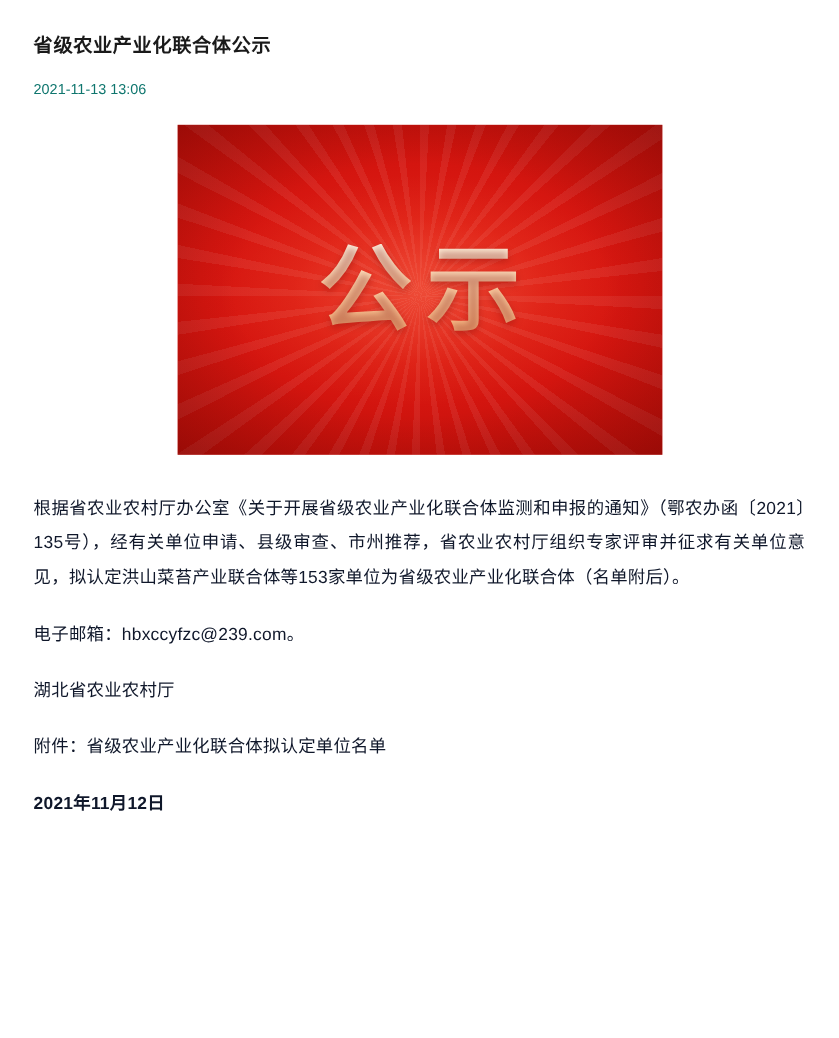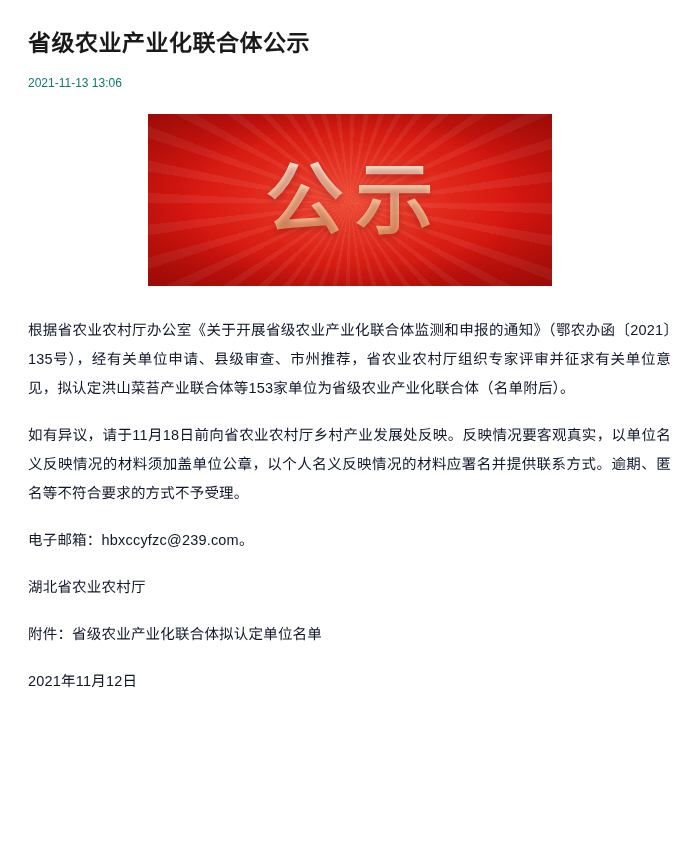--- a/index.html
+++ b/index.html
@@ -13,42 +13,42 @@
     width: 699px;
     min-height: 865px;
     font-family: "Liberation Sans", "DejaVu Sans", sans-serif;
     color: #333333;
   }
   .article {
     width: 699px;
     padding: 28px 28px 24px 28px;
   }
   .article-title {
-    font-size: 23px;
+    font-size: 16px;
     font-weight: bold;
     color: #1a1a1a;
     line-height: 1.35;
     margin: 0 0 16px 0;
     letter-spacing: 0.5px;
   }
   .article-meta {
     font-size: 12px;
     color: #0f766e;
     margin: 0 0 22px 0;
     line-height: 1.4;
   }
   .figure-wrap {
     text-align: center;
     margin: 0 0 26px 0;
   }
   .notice-banner {
     display: inline-block;
     position: relative;
     width: 404px;
-    height: 172px;
+    height: 275px;
     overflow: hidden;
     background:
       radial-gradient(ellipse 120% 95% at 50% 48%, #e8241c 0%, #d4150f 38%, #b50d08 70%, #9c0b06 100%);
   }
   .notice-banner .rays {
     position: absolute;
     inset: 0;
     background:
       repeating-conic-gradient(from 0deg at 50% 52%,
         rgba(255,255,255,0.085) 0deg 3deg,
@@ -95,20 +95,21 @@
     color: #0f172a;
     margin: 0 0 18px 0;
     text-align: justify;
     letter-spacing: 0.2px;
   }
   .body-text p.tight {
     margin-bottom: 18px;
   }
   .body-text p:last-child {
     margin-bottom: 0;
+    font-weight: bold;
   }
 </style>
 </head>
 <body>
 
 <div class="article">
 
   <h1 class="article-title">省级农业产业化联合体公示</h1>
 
   <div class="article-meta">2021-11-13 13:06</div>
@@ -117,20 +118,19 @@
     <div class="notice-banner">
       <div class="rays"></div>
       <div class="glow"></div>
       <div class="vignette"></div>
       <div class="banner-text">公示</div>
     </div>
   </div>
 
   <div class="body-text">
     <p>根据省农业农村厅办公室《关于开展省级农业产业化联合体监测和申报的通知》（鄂农办函〔2021〕135号），经有关单位申请、县级审查、市州推荐，省农业农村厅组织专家评审并征求有关单位意见，拟认定洪山菜苔产业联合体等153家单位为省级农业产业化联合体（名单附后）。</p>
-    <p>如有异议，请于11月18日前向省农业农村厅乡村产业发展处反映。反映情况要客观真实，以单位名义反映情况的材料须加盖单位公章，以个人名义反映情况的材料应署名并提供联系方式。逾期、匿名等不符合要求的方式不予受理。</p>
     <p class="tight">电子邮箱：hbxccyfzc@239.com。</p>
     <p class="tight">湖北省农业农村厅</p>
     <p class="tight">附件：省级农业产业化联合体拟认定单位名单</p>
     <p class="tight">2021年11月12日</p>
   </div>
 
 </div>
 
 </body></html>

